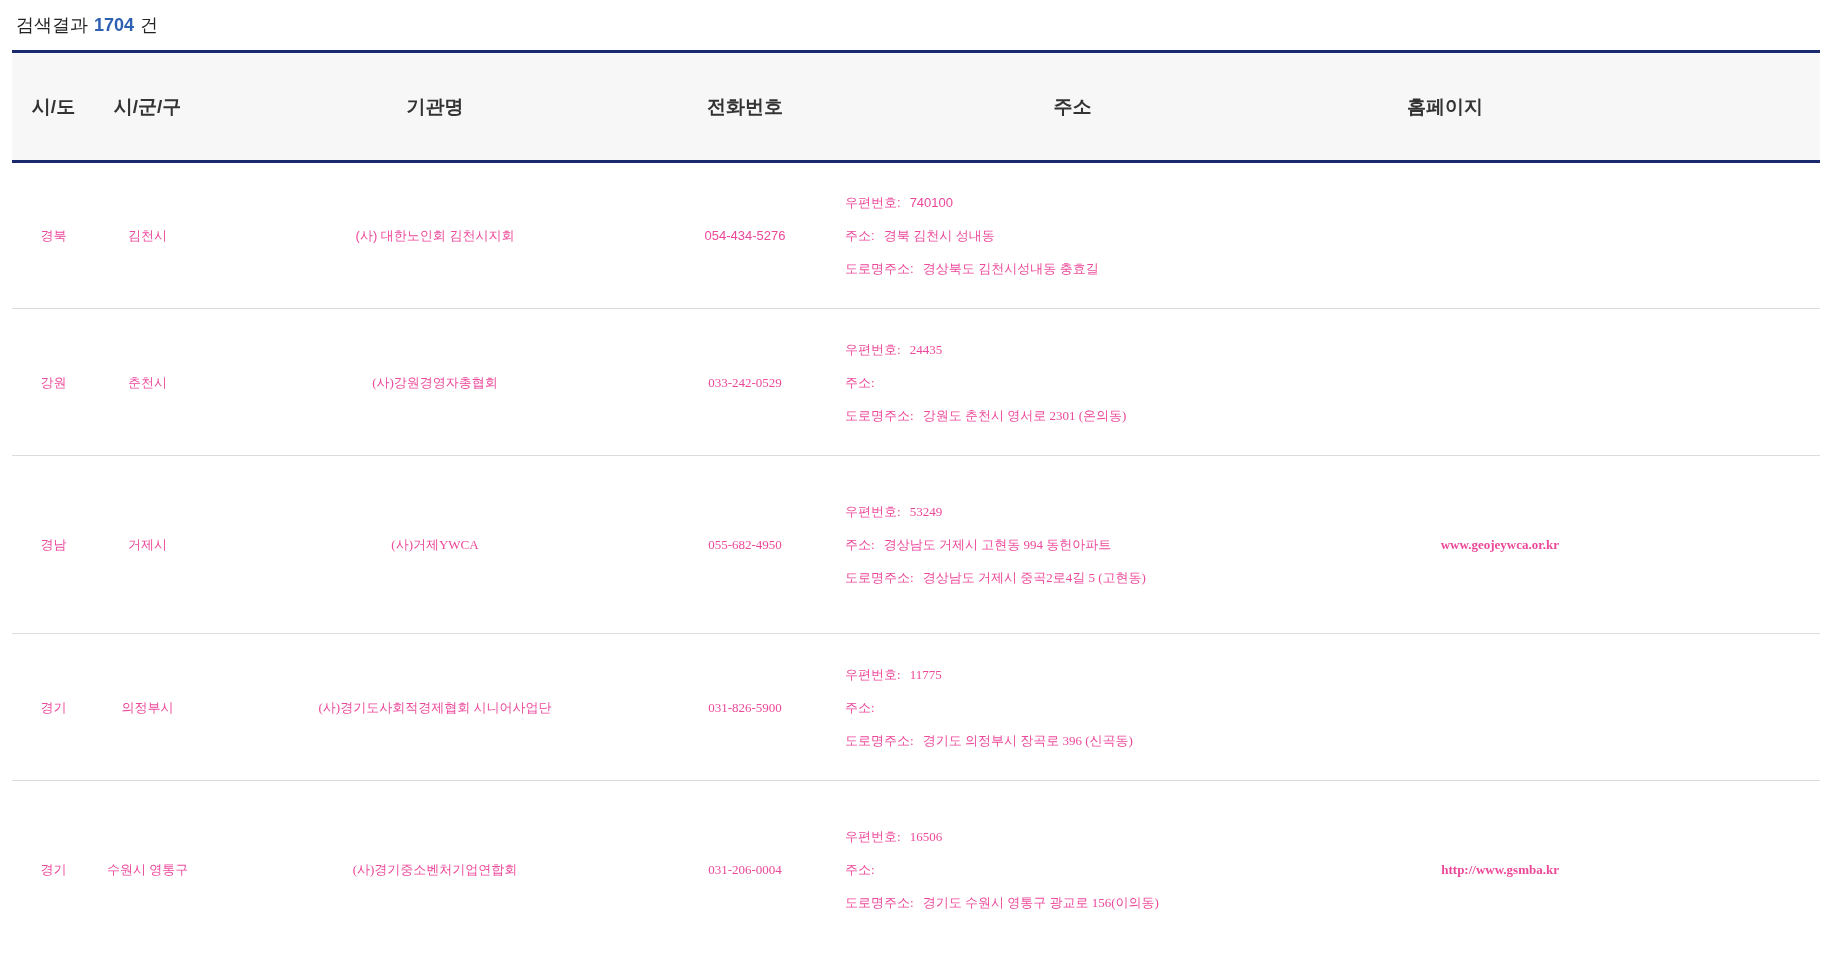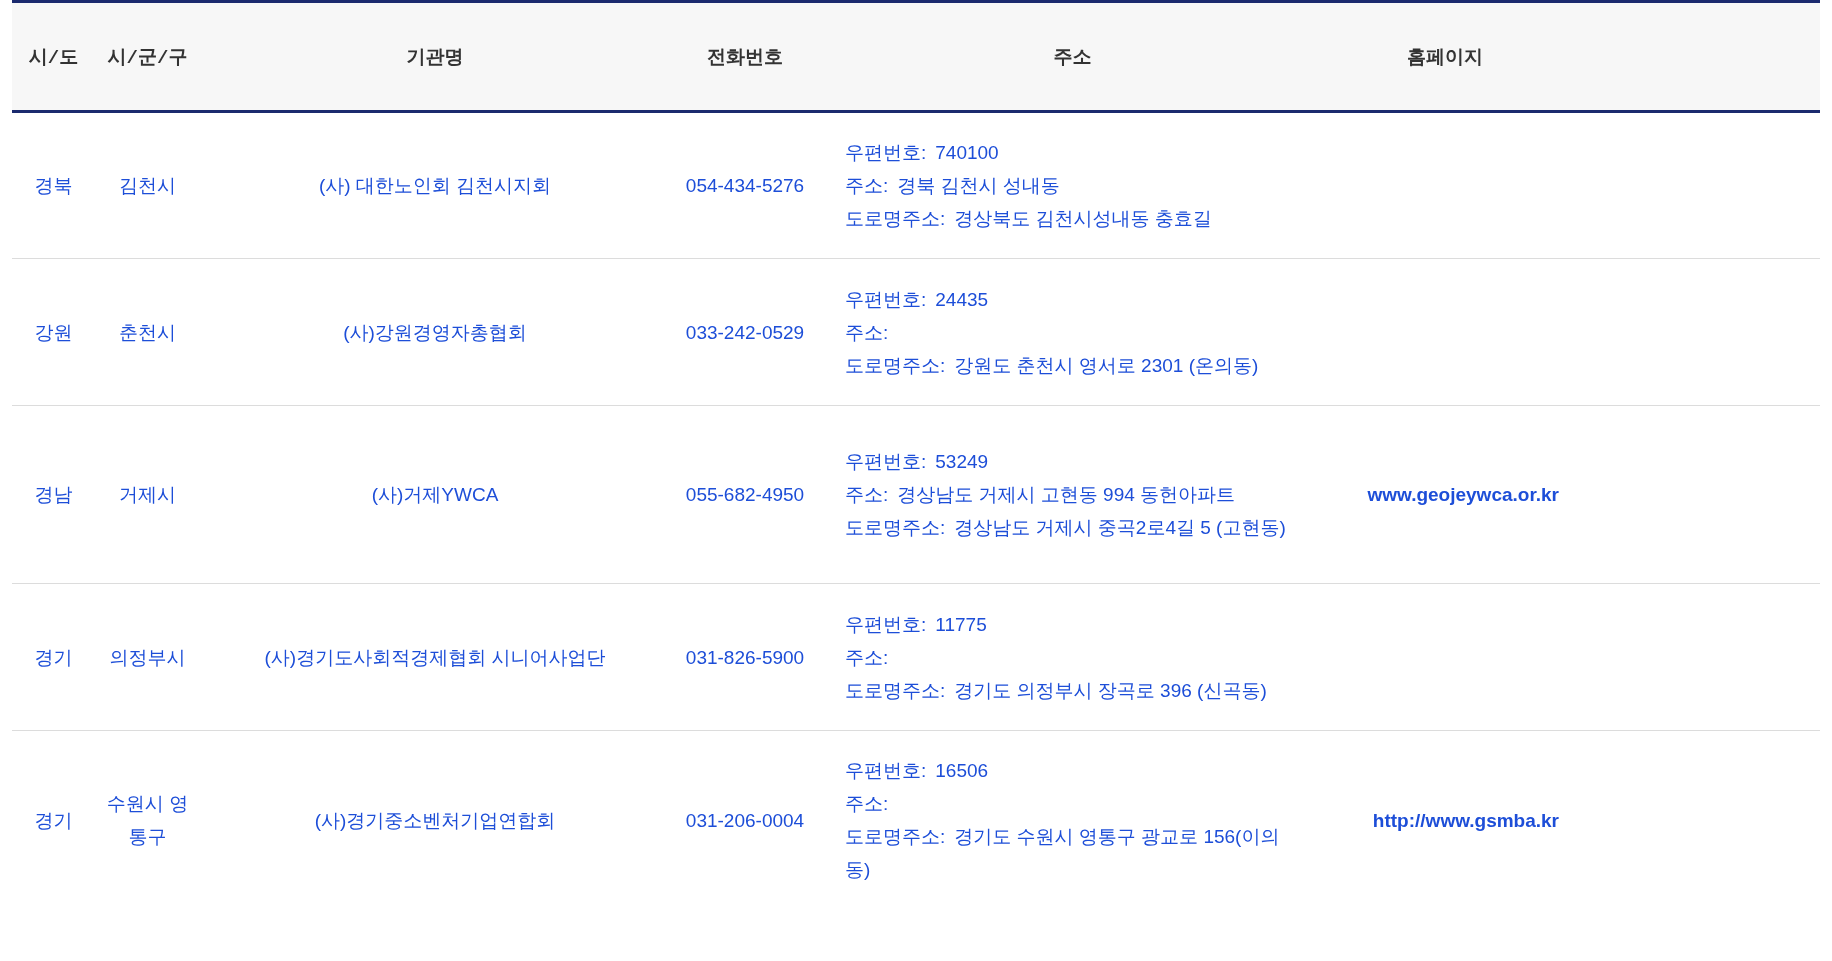--- a/index.html
+++ b/index.html
@@ -19,48 +19,52 @@
 
   table.results {
     width: 1808px; border-collapse: collapse; table-layout: fixed;
     border-top: 3px solid #1b2a6e;
   }
   thead th {
     background: #f7f7f7; height: 110px;
     font-size: 19px; font-weight: 700; color: #333333;
     text-align: center; vertical-align: middle;
     border-bottom: 3px solid #1b2a6e;
-    font-family: Liberation Mono, monospace;
   }
   tbody td {
-    font-size: 19px; color: #1d4ed8;
+    font-size: 13px; color: #ec4899;
     text-align: center; vertical-align: middle;
     line-height: 33px;
     word-break: break-all;
   }
   tbody tr.row-3lines td { height: 147px; }
   tbody tr.row-4lines td { height: 178px; }
-  tbody tr + tr td { border-top: 1px solid #dcdcdc; }
+  tbody tr + tr td { border-top: 1px solid #dcdcdc; font-family: Liberation Serif, serif; }
 
   td.cell-sigungu { padding: 0 10px; }
   td.cell-org { padding: 0 12px; }
 
   td.cell-address {
     text-align: left;
     padding: 23px 30px 23px 25px;
   }
   .addr-line .label { margin-right: 9px; }
 
   td.cell-homepage { font-weight: 700; padding: 0 6px; text-align: right; }
 </style>
 </head>
 <body>
 
 <div class="container">
 
+  <div class="result-bar">
+    <span>검색결과</span>
+    <span class="count">1704</span>
+    <span>건</span>
+  </div>
 
   <table class="results">
     <colgroup>
       <col style="width:83px">
         <col style="width:105px">
         <col style="width:470px">
       <col style="width:150px">
         <col style="width:505px">
         <col style="width:240px">
         <col>

